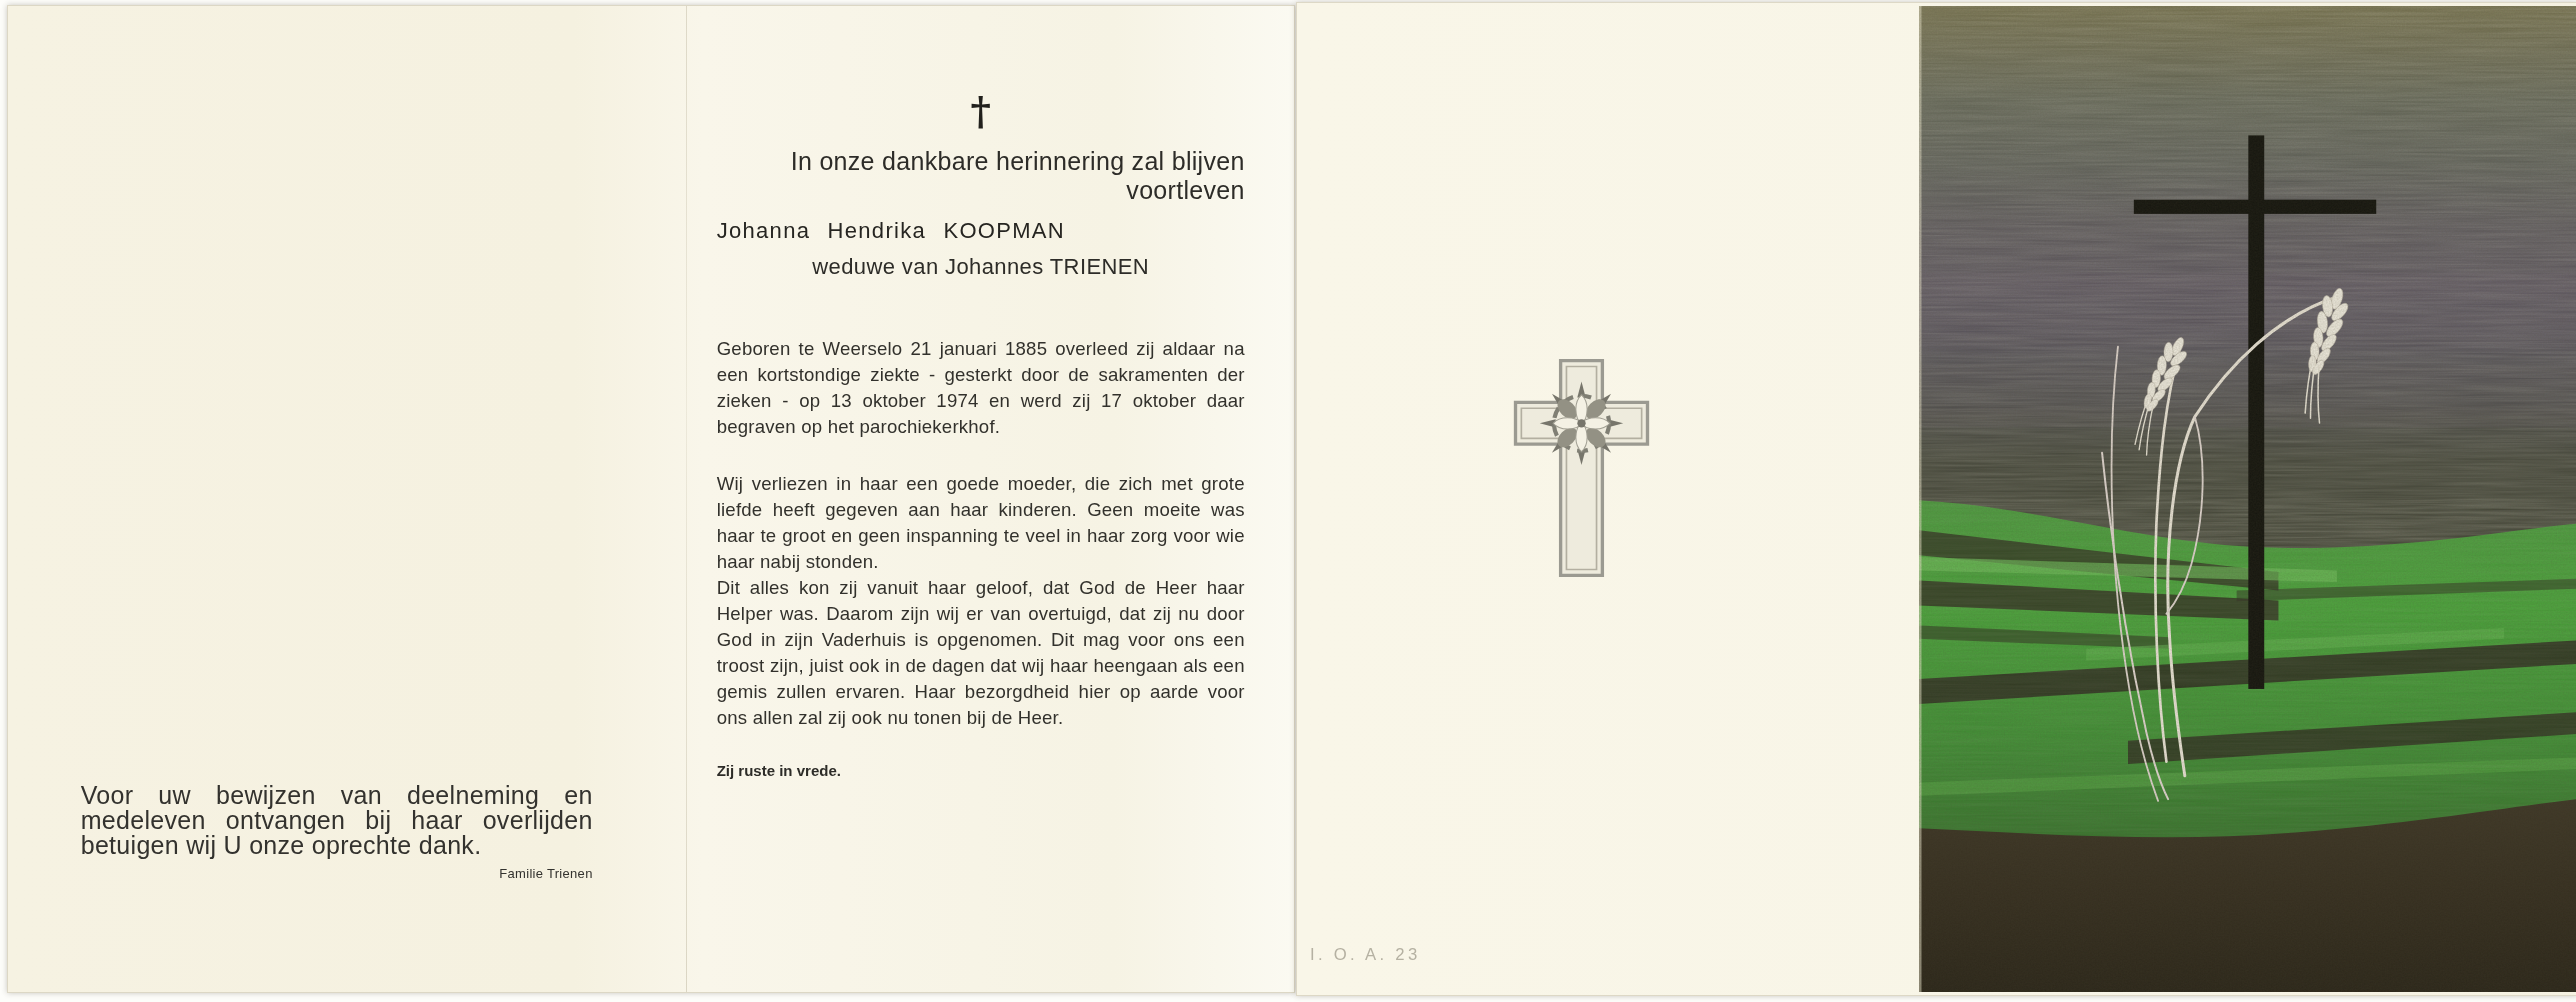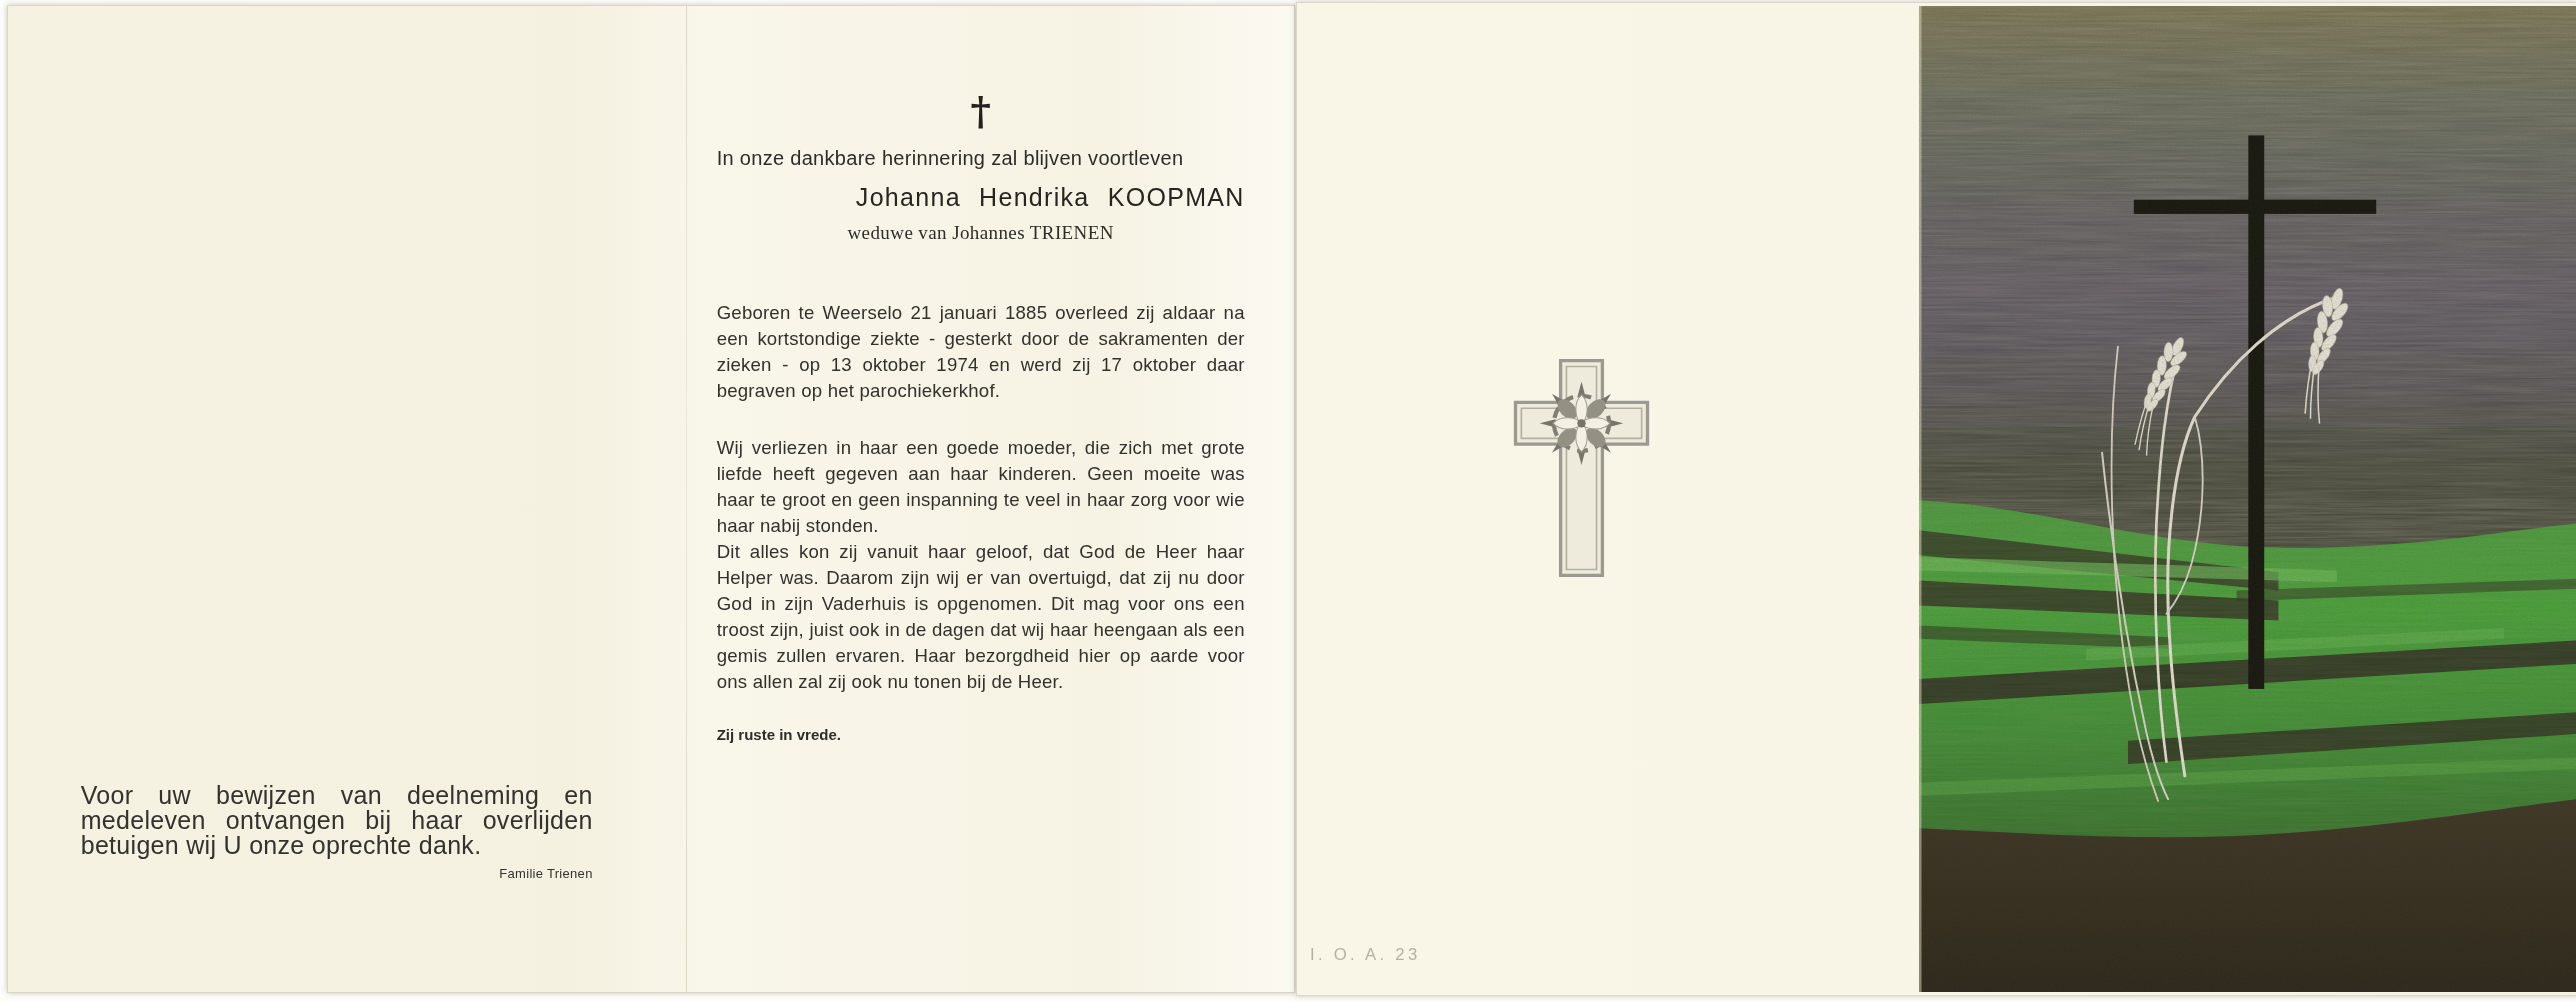--- a/index.html
+++ b/index.html
@@ -29,26 +29,26 @@
   }
   .signature{
     position:absolute;left:73px;top:847px;width:512px;
     font-size:13px;text-align:right;letter-spacing:0.3px;color:#33322e;
   }
   .memorial-col{position:absolute;left:709px;top:0;width:528px;}
   .dagger{
     margin-top:85px;text-align:center;font-family:"DejaVu Serif",serif;
     font-size:39px;line-height:40px;color:#21201c;font-weight:bold;
   }
-  .intro{margin:16px 0 0;text-align:left;font-size:20px;letter-spacing:0.3px;color:#2d2c28;}
+  .intro{margin:16px 0 0;text-align:right;font-size:25px;letter-spacing:0.3px;color:#2d2c28;}
   .name{
-    margin:12.5px 0 0;text-align:right;font-size:25px;font-weight:normal;
+    margin:12.5px 0 0;text-align:left;font-size:22px;font-weight:normal;
     letter-spacing:1.3px;word-spacing:10px;color:#262521;
   }
-  .relation{margin:10px 0 0;text-align:center;font-size:19px;letter-spacing:0.4px;color:#2d2c28;font-family:Liberation Serif, serif;}
+  .relation{margin:10px 0 0;text-align:center;font-size:22px;letter-spacing:0.4px;color:#2d2c28;}
   .para{
     font-size:18.6px;line-height:26px;text-align:justify;margin:0;
     letter-spacing:0.2px;color:#32312c;
   }
   .para.first{margin-top:56px;}
   .para.gap-after{margin-bottom:31px;}
   .closing{margin:12.5px 0 0;text-align:left;font-size:15px;color:#2d2c28;font-weight:bold;}
 
   
   .card-outside{

